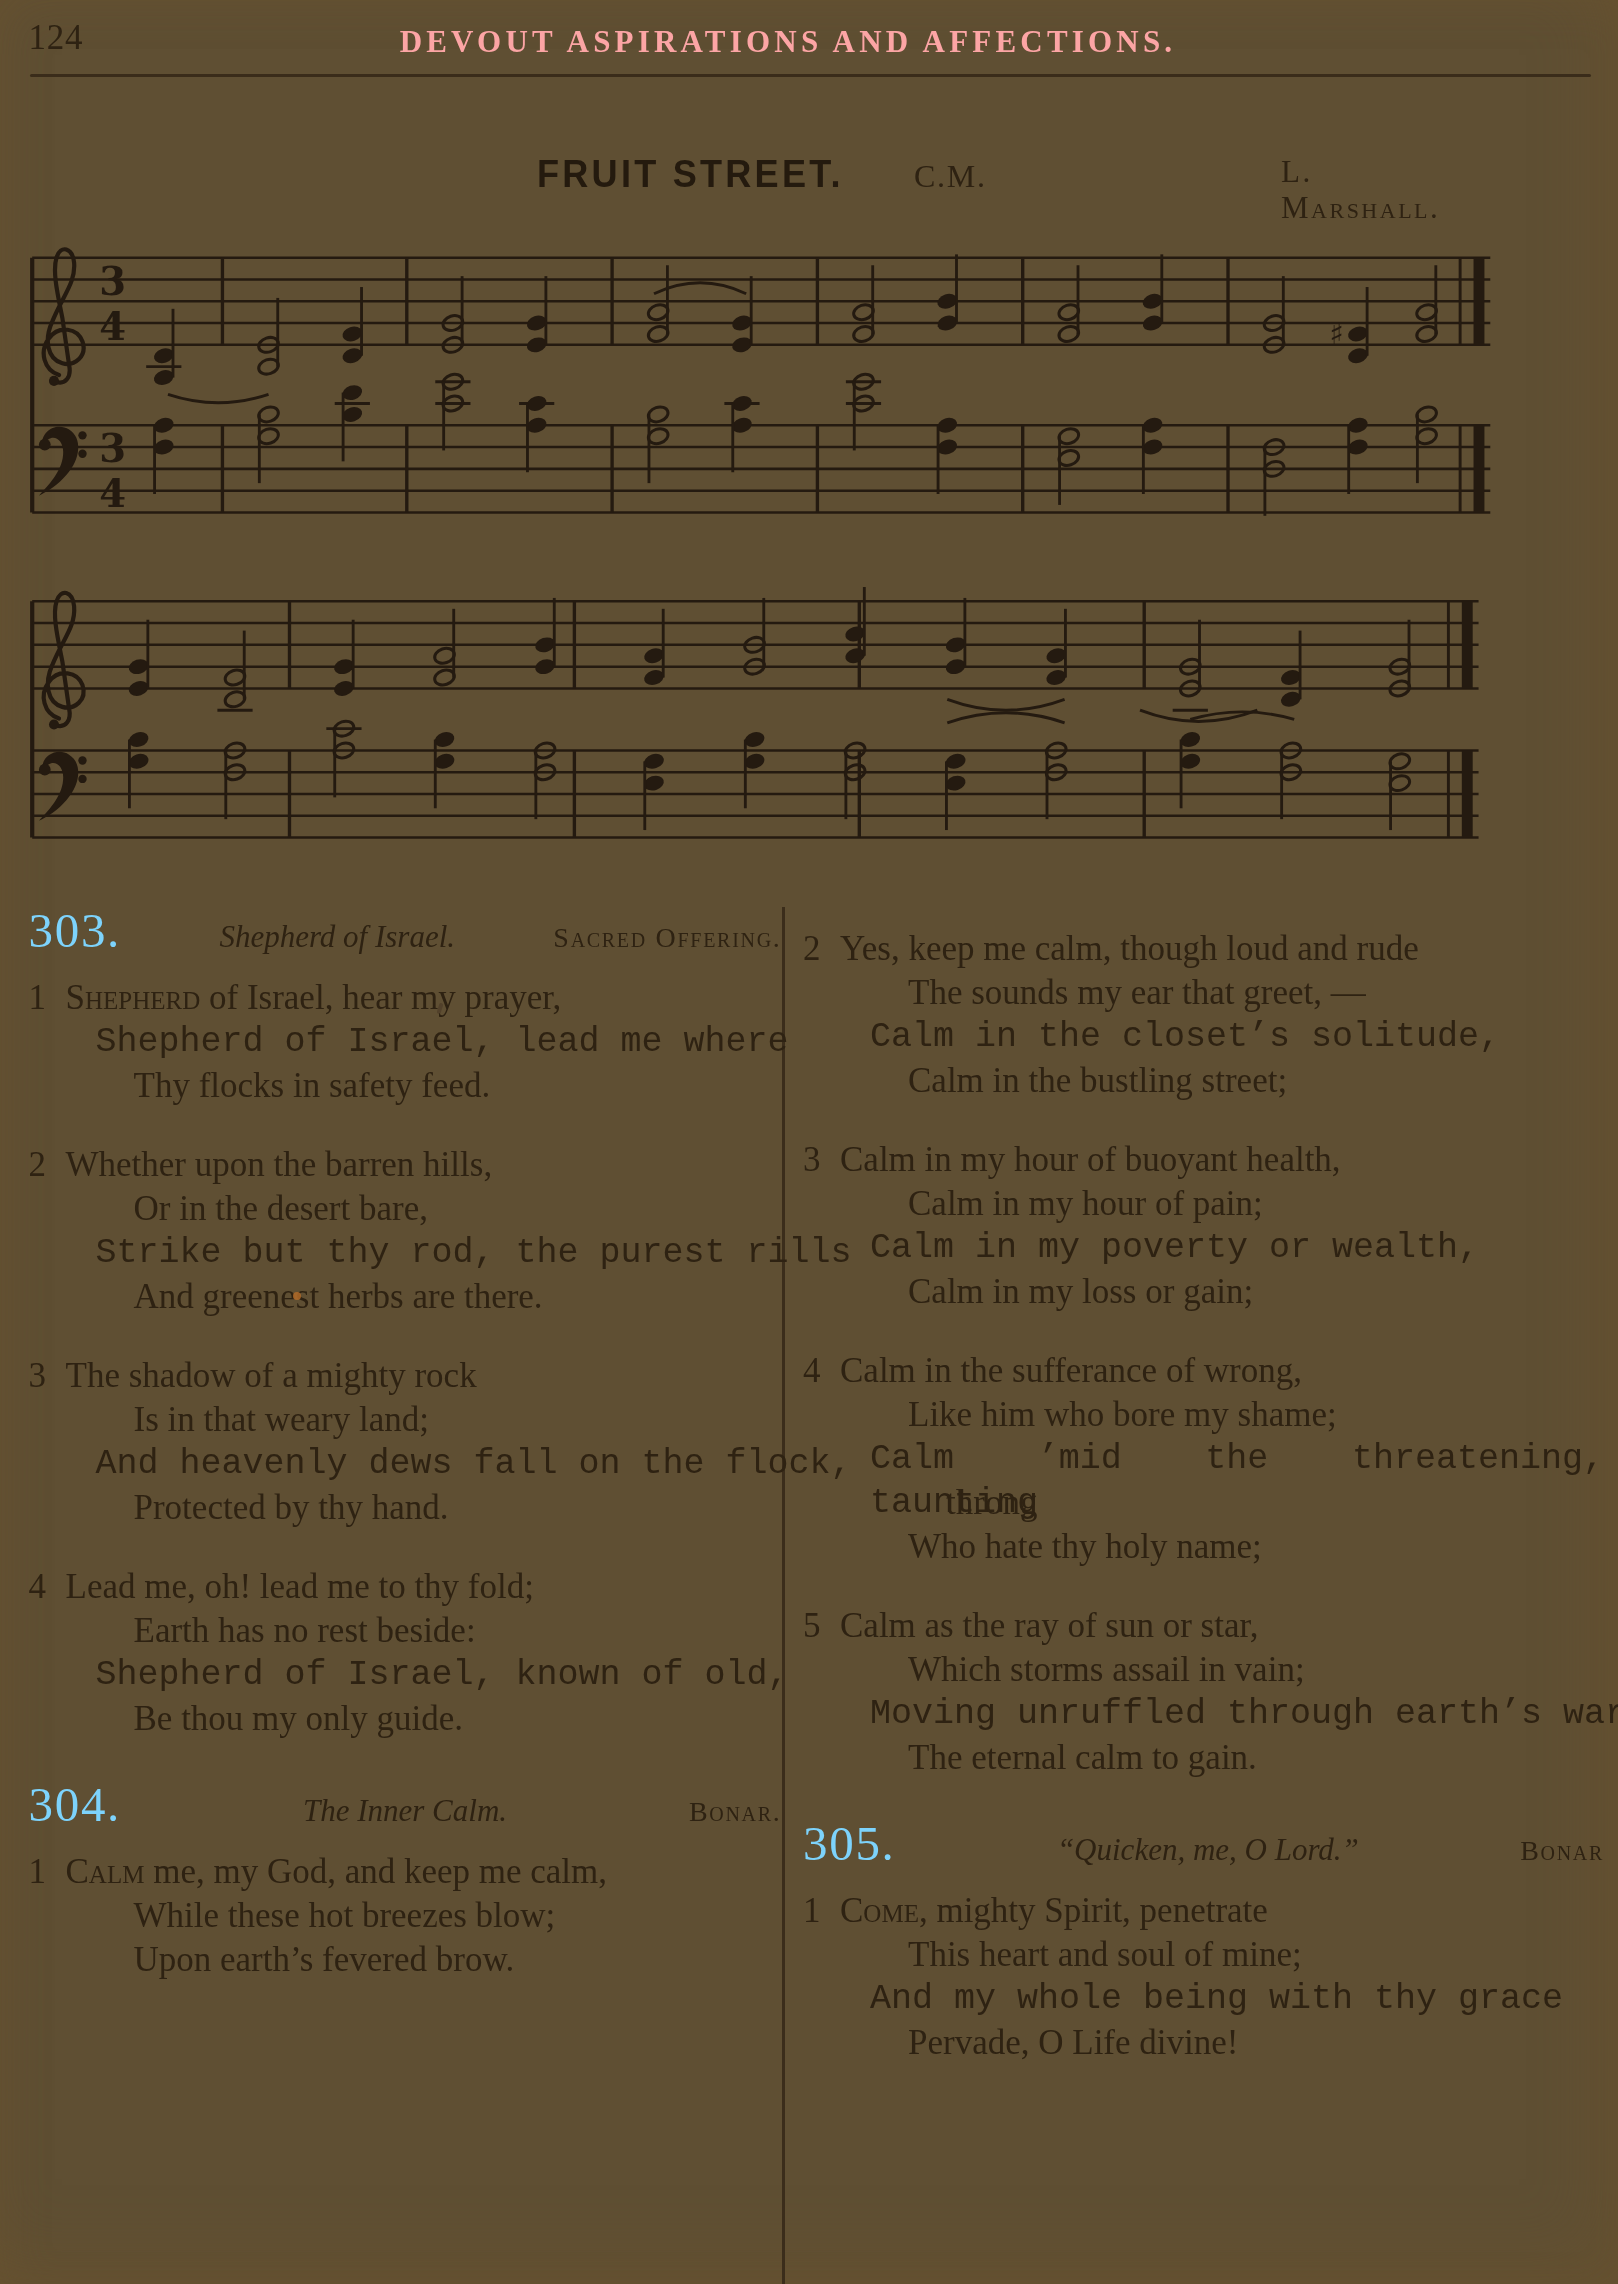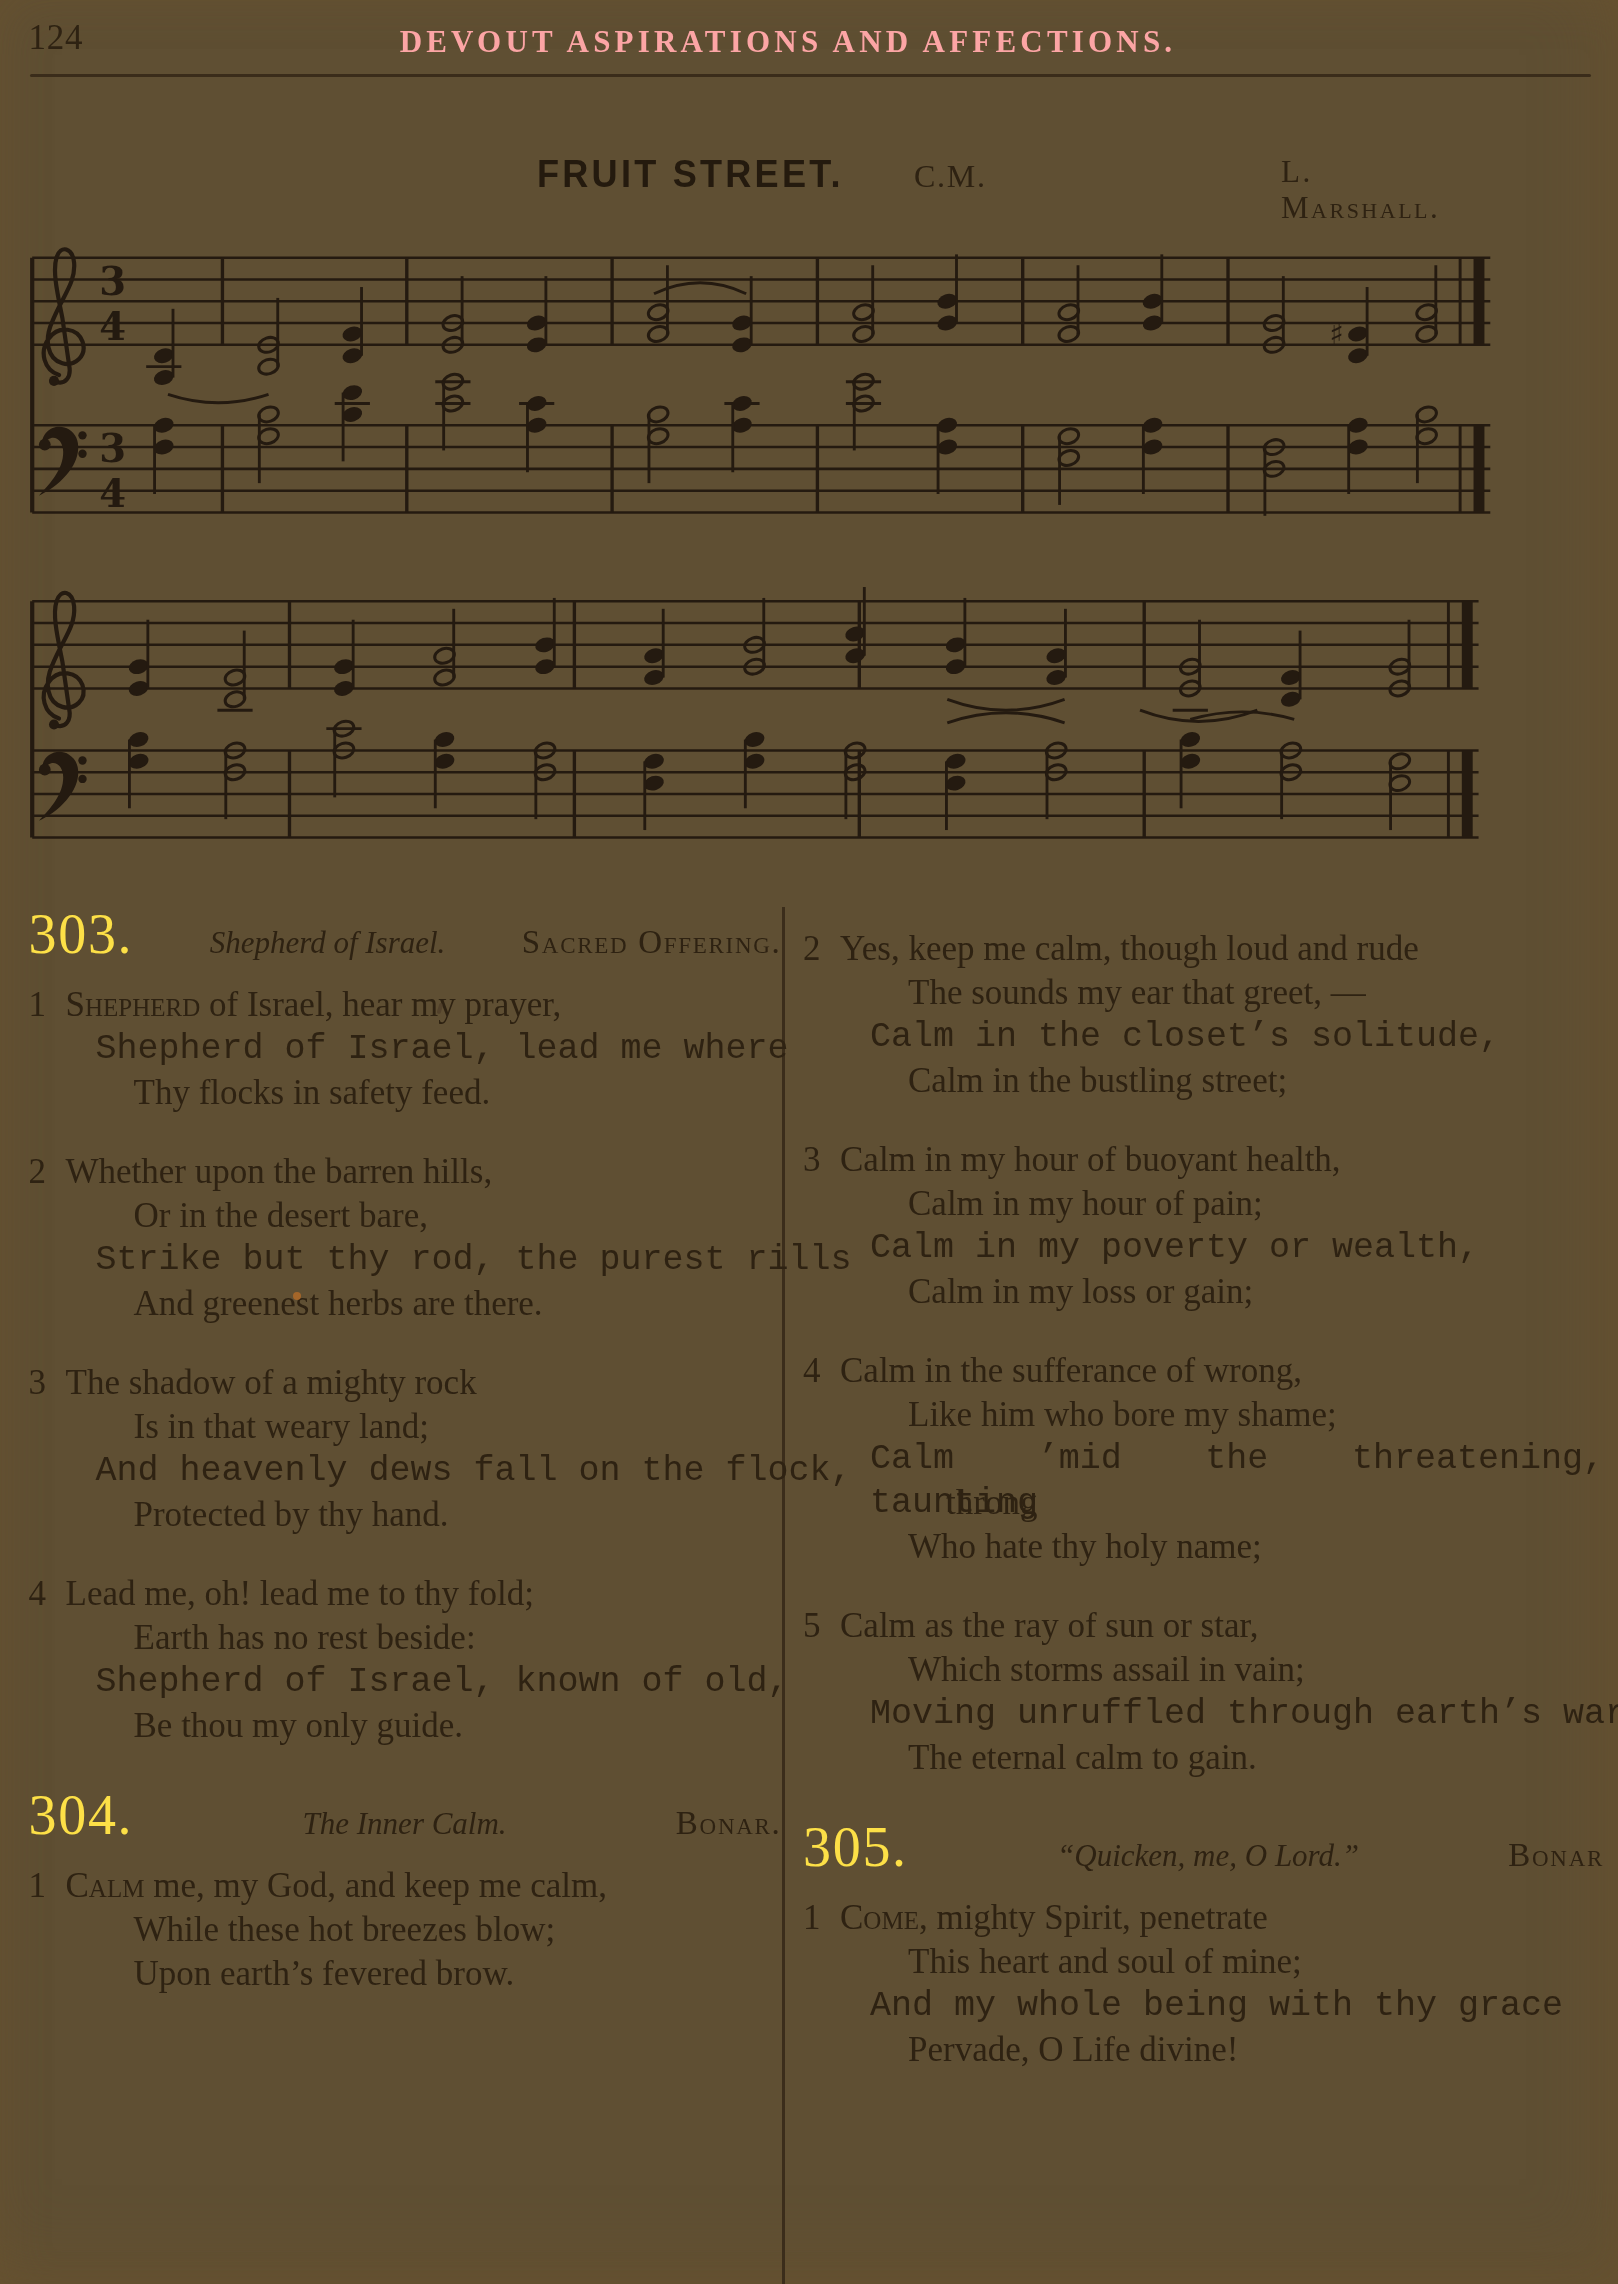--- a/index.html
+++ b/index.html
@@ -21,23 +21,23 @@
   .tune-meter{position:absolute;left:914px;top:5px;font-size:32px;letter-spacing:1.7px;}
   .tune-composer{position:absolute;left:1251px;top:1px;font-variant:small-caps;font-size:31px;letter-spacing:2.5px;margin-left:30px;}
   
   #music-svg{position:absolute;left:25px;top:220px;}
   
   .divider{position:absolute;left:782px;top:907px;width:2.5px;height:1377px;background:#3b2d1b;}
   .col{position:absolute;font-size:35px;}
   .col-left{left:28.5px;top:902px;width:753px;}
   .col-right{left:803px;top:927px;width:801px;}
   .hymn-heading{display:flex;align-items:baseline;margin:0 0 17px 0;}
-  .hnum{font-size:56px;letter-spacing:1.7px;color:#fde047;}
+  .hnum{font-size:49px;letter-spacing:1.7px;color:#7dd3fc;}
   .htitle{flex:1;text-align:center;font-style:italic;font-size:31px;}
-  .hattr{font-variant:small-caps;font-size:33px;letter-spacing:1.7px;}
+  .hattr{font-variant:small-caps;font-size:28px;letter-spacing:1.7px;}
   .h2{}
   .verse{margin-bottom:35px;}
   .vline{height:44px;line-height:44px;white-space:nowrap;}
   .vline.ind1{padding-left:67px;font-family:Liberation Mono, monospace;}
   .vline.ind2{padding-left:105px;}
   .vline.ind3{padding-left:143px;}
   .vline.just{white-space:normal;text-align:justify;text-align-last:justify;}
   .vnum{display:inline-block;width:37px;}
   .lead{font-variant:small-caps;}
   

